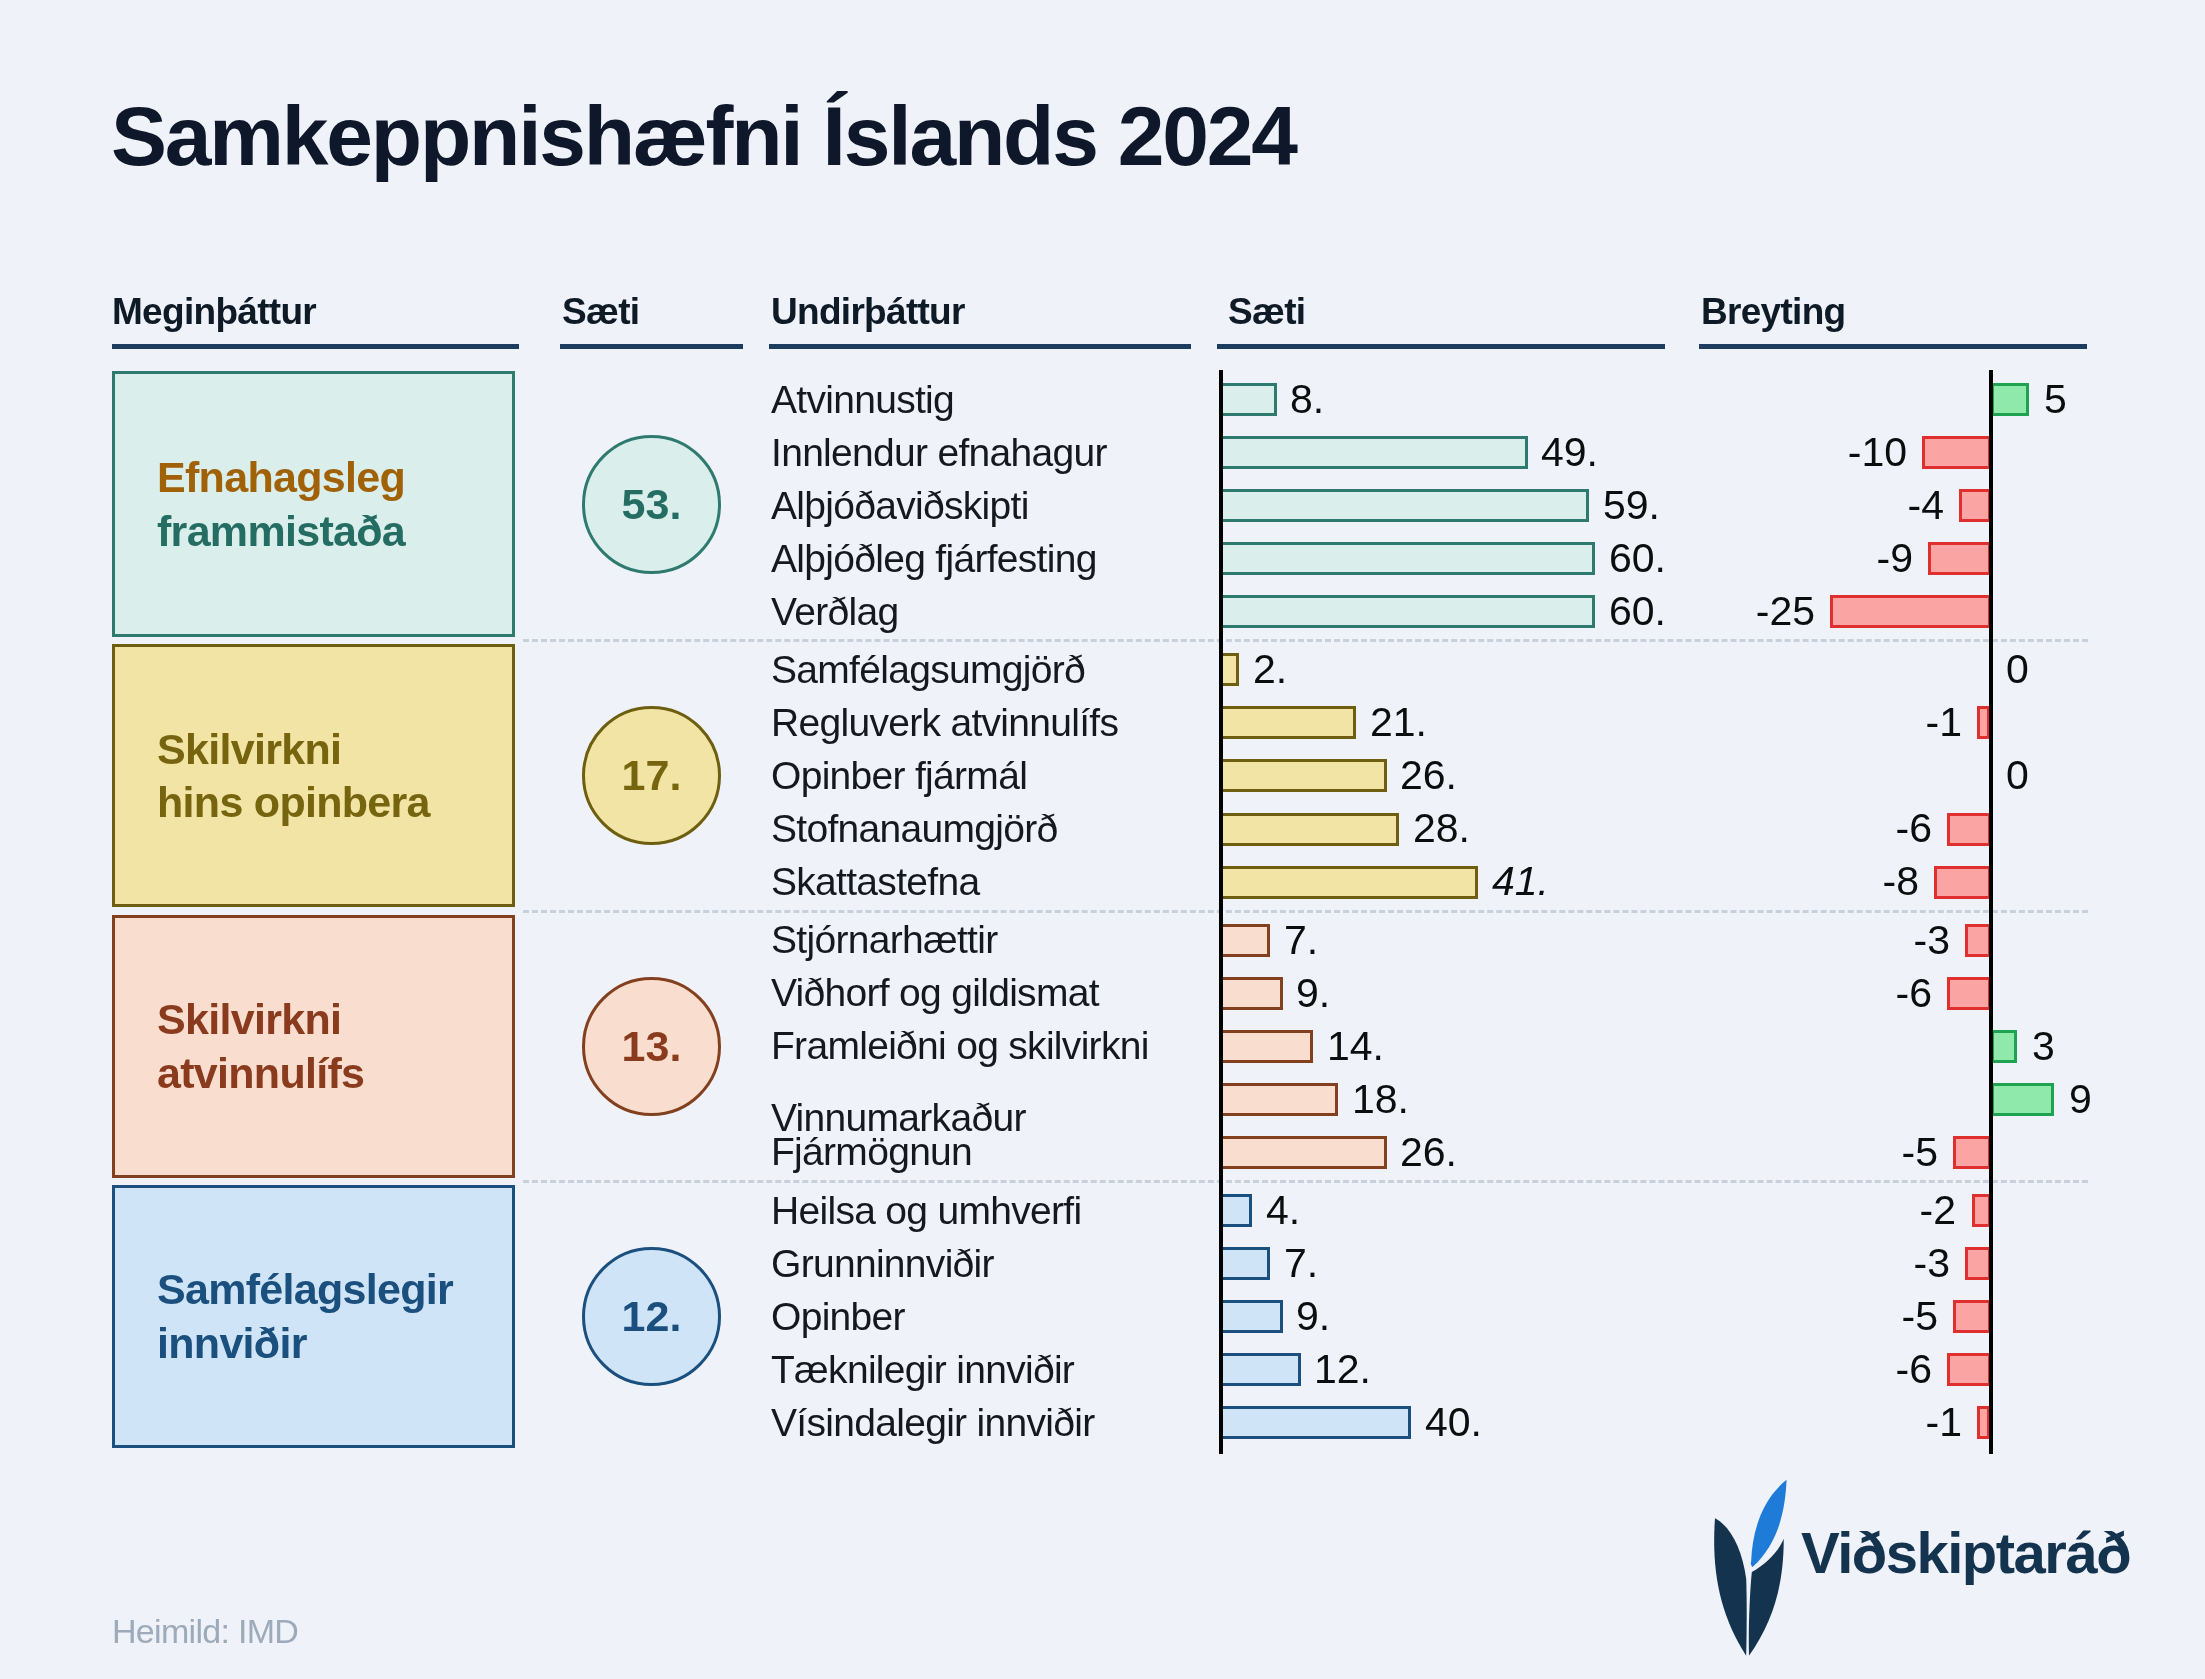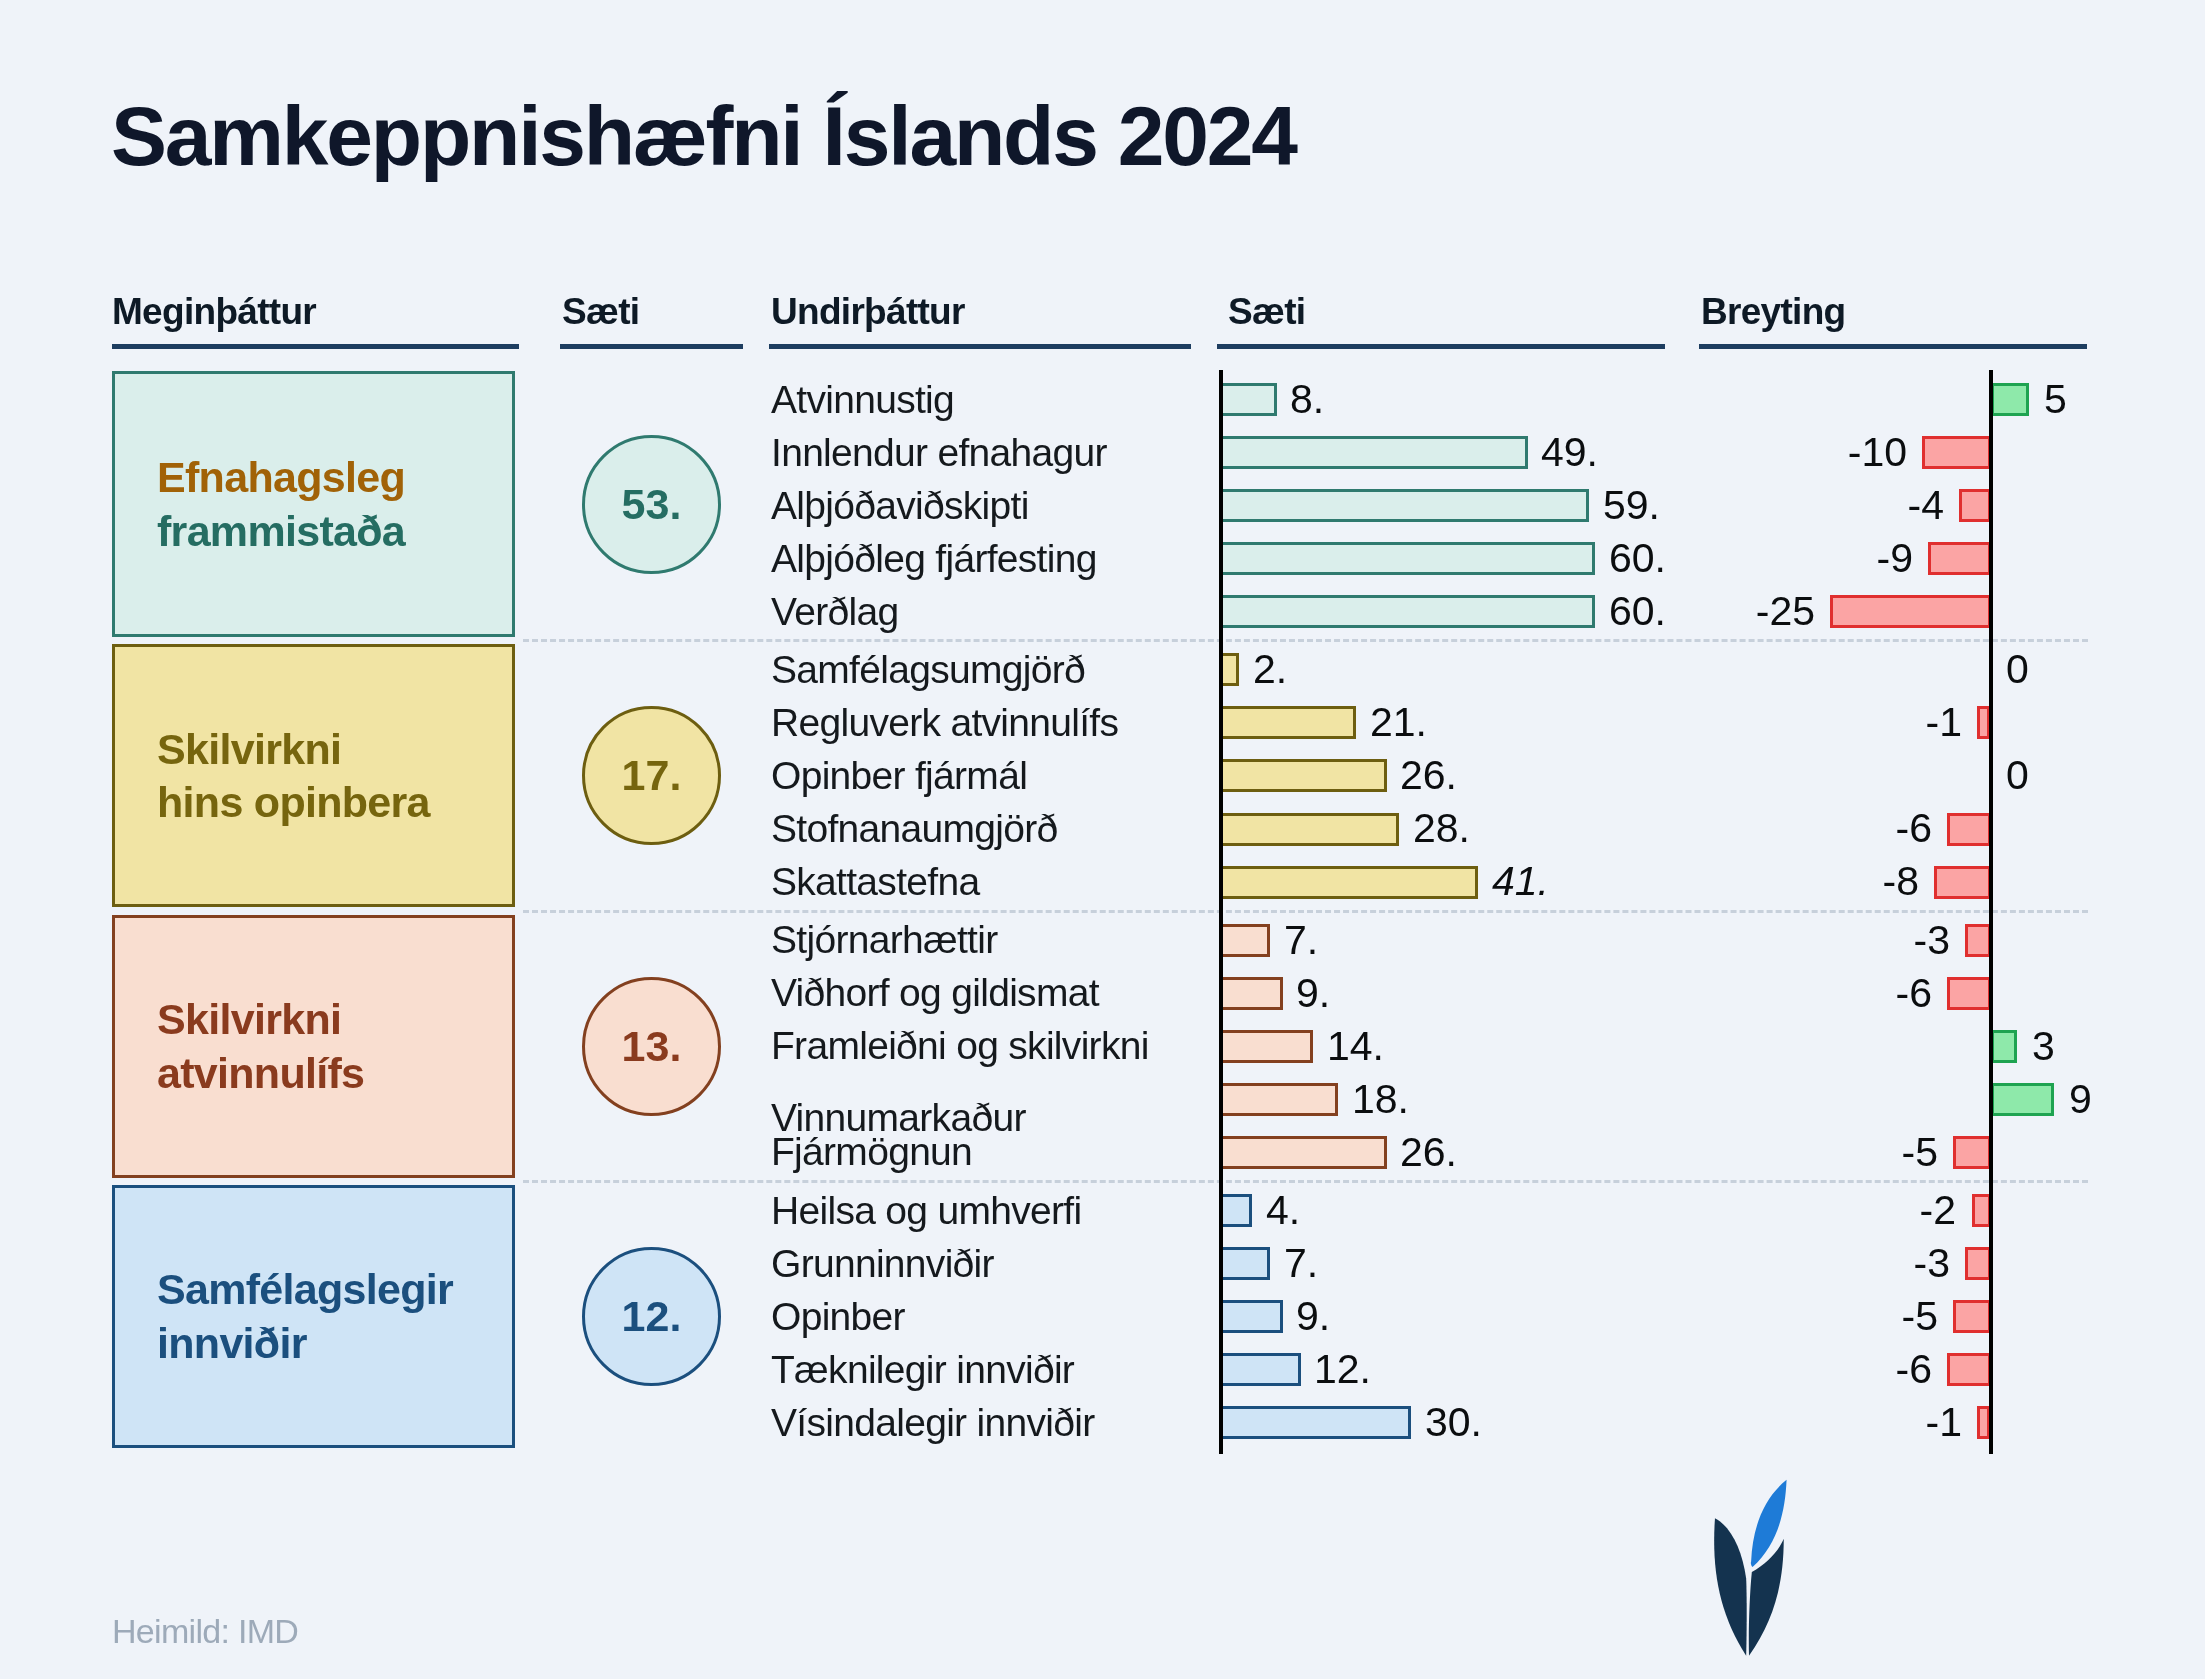--- a/index.html
+++ b/index.html
@@ -161,34 +161,35 @@
       <div style="position: absolute; left: 1296px; top: 1295px; height: 43px; line-height: 43px; font-size: 41px; color: rgb(11, 13, 15);">9.</div>
       <div style="position: absolute; left: 1953px; top: 1300px; width: 38px; height: 33px; background: rgb(251, 164, 164); border: 3px solid rgb(224, 47, 47); box-sizing: border-box; z-index: 3;"></div>
       <div style="position: absolute; left: 1786px; top: 1295px; width: 152px; height: 43px; line-height: 43px; font-size: 41px; color: rgb(11, 13, 15); text-align: right;">-5</div>
       <div style="position: absolute; left: 771px; top: 1349px; height: 42px; line-height: 42px; font-size: 39px; color: rgb(21, 25, 29); letter-spacing: -0.7px;">Tæknilegir innviðir</div>
       <div style="position: absolute; left: 1220px; top: 1353px; width: 81px; height: 33px; background: rgb(207, 228, 246); border: 3.7px solid rgb(27, 79, 126); box-sizing: border-box; z-index: 3;"></div>
       <div style="position: absolute; left: 1314px; top: 1348px; height: 43px; line-height: 43px; font-size: 41px; color: rgb(11, 13, 15);">12.</div>
       <div style="position: absolute; left: 1947px; top: 1353px; width: 44px; height: 33px; background: rgb(251, 164, 164); border: 3px solid rgb(224, 47, 47); box-sizing: border-box; z-index: 3;"></div>
       <div style="position: absolute; left: 1780px; top: 1348px; width: 152px; height: 43px; line-height: 43px; font-size: 41px; color: rgb(11, 13, 15); text-align: right;">-6</div>
       <div style="position: absolute; left: 771px; top: 1402px; height: 42px; line-height: 42px; font-size: 39px; color: rgb(21, 25, 29); letter-spacing: -0.7px;">Vísindalegir innviðir</div>
       <div style="position: absolute; left: 1220px; top: 1406px; width: 191px; height: 33px; background: rgb(207, 228, 246); border: 3.7px solid rgb(27, 79, 126); box-sizing: border-box; z-index: 3;"></div>
-      <div style="position: absolute; left: 1425px; top: 1401px; height: 43px; line-height: 43px; font-size: 41px; color: rgb(11, 13, 15);">30.</div>
+      <div style="position: absolute; left: 1425px; top: 1401px; height: 43px; line-height: 43px; font-size: 41px; color: rgb(11, 13, 15);">40.</div>
       <div style="position: absolute; left: 1977px; top: 1406px; width: 13.4px; height: 33px; background: rgb(251, 164, 164); border: 3px solid rgb(224, 47, 47); box-sizing: border-box; z-index: 3;"></div>
       <div style="position: absolute; left: 1810px; top: 1401px; width: 152px; height: 43px; line-height: 43px; font-size: 41px; color: rgb(11, 13, 15); text-align: right;">-1</div>
       <div style="position: absolute; left: 523px; top: 639px; width: 1565px; height: 0px; border-top: 3.7px dashed rgb(199, 208, 219); z-index: 1;"></div>
       <div style="position: absolute; left: 523px; top: 910px; width: 1565px; height: 0px; border-top: 3.7px dashed rgb(199, 208, 219); z-index: 1;"></div>
       <div style="position: absolute; left: 523px; top: 1180px; width: 1565px; height: 0px; border-top: 3.7px dashed rgb(199, 208, 219); z-index: 1;"></div>
     </div>
 
   <div class="axis" id="rank-axis"></div>
   <div class="axis" id="chg-axis"></div>
 
   <div id="source-note">Heimild: IMD</div>
 
   <div id="logo">
     <svg width="78" height="179" viewBox="0 0 110 252">
       <path d="M7,55 C2,128 13,190 51,249 C52,212 52,162 51,140 C45,97 28,66 7,55 Z" fill="#14334f"></path>
       <path d="M58,116 C60,68 76,26 108,1 C106,48 95,92 60,124 C58,122 57,119 58,116 Z" fill="#1e7bd7"></path>
       <path d="M59,131 C80,119 97,101 104,84 C104,150 89,201 55,249 C54,212 56,160 59,131 Z" fill="#14334f"></path>
     </svg>
+    <div id="logo-text">Viðskiptaráð</div>
   </div>
 </div>
 
 
 </body></html>

